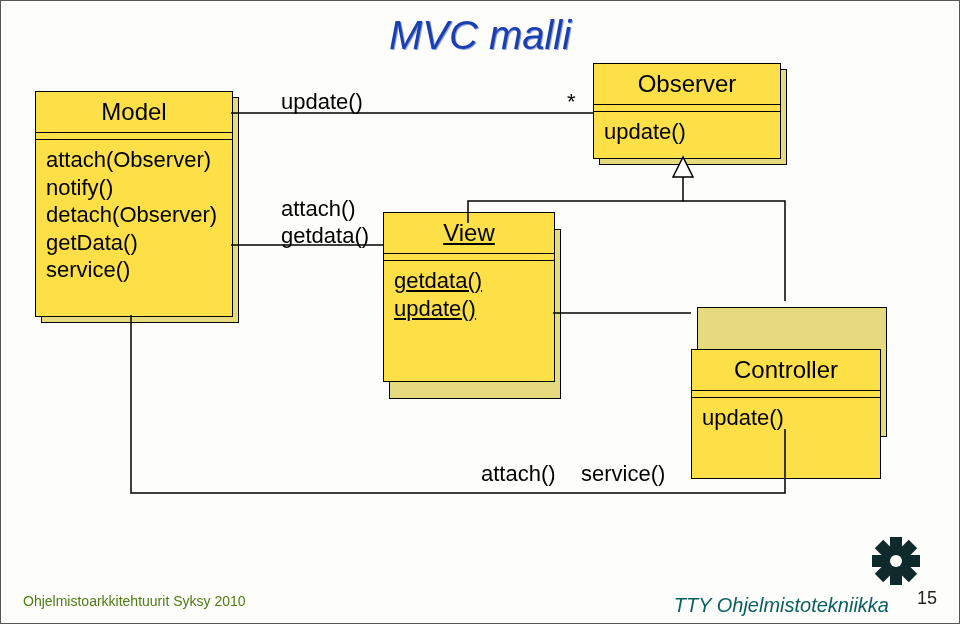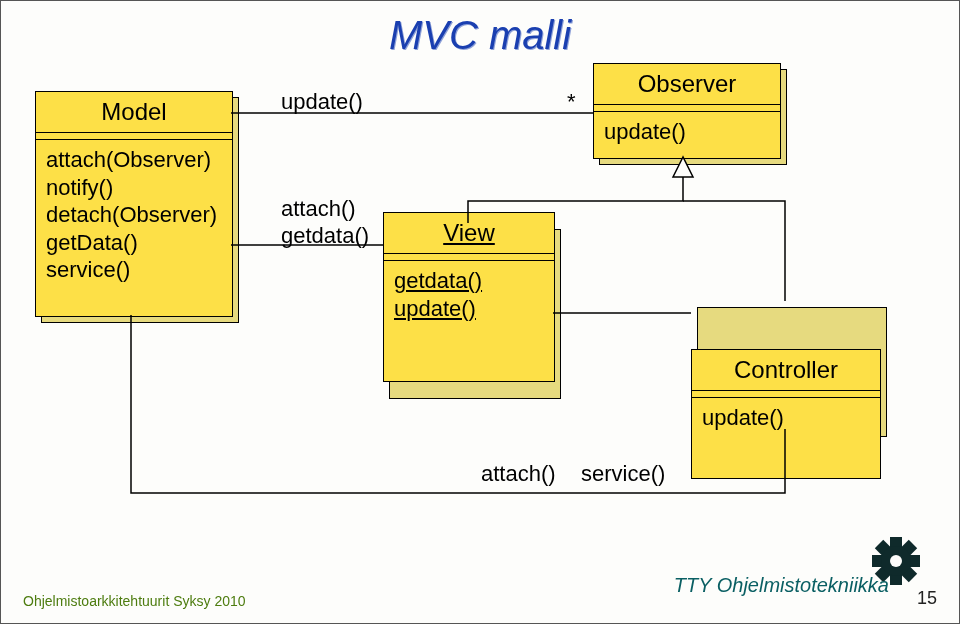--- a/index.html
+++ b/index.html
@@ -63,21 +63,21 @@
   .footer-left {
     position: absolute;
     left: 22px;
     bottom: 14px;
     font-size: 14px;
     color: #4d7c0f;
   }
   .footer-right {
     position: absolute;
     right: 70px;
-    bottom: 26px;
+    bottom: 6px;
     font-size: 20px;
     color: #0a5f63;
     font-style: italic;
   }
   .page-num {
     position: absolute;
     right: 22px;
     bottom: 14px;
     font-size: 18px;
     color: #222;

